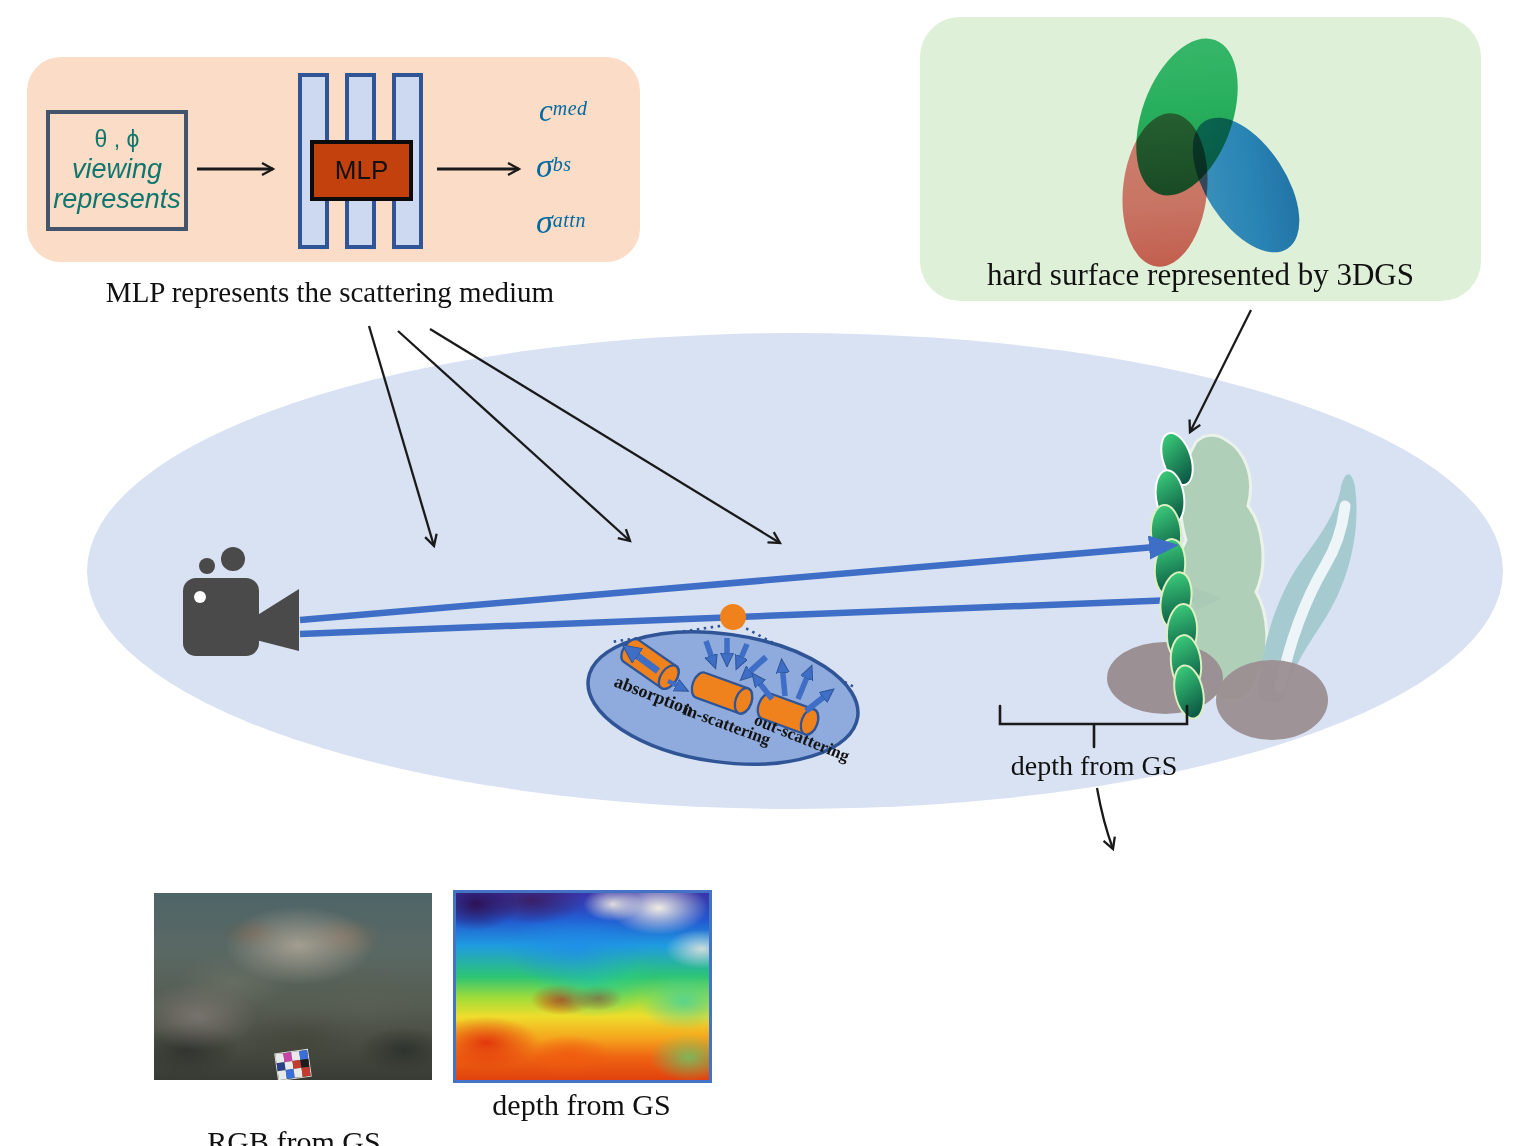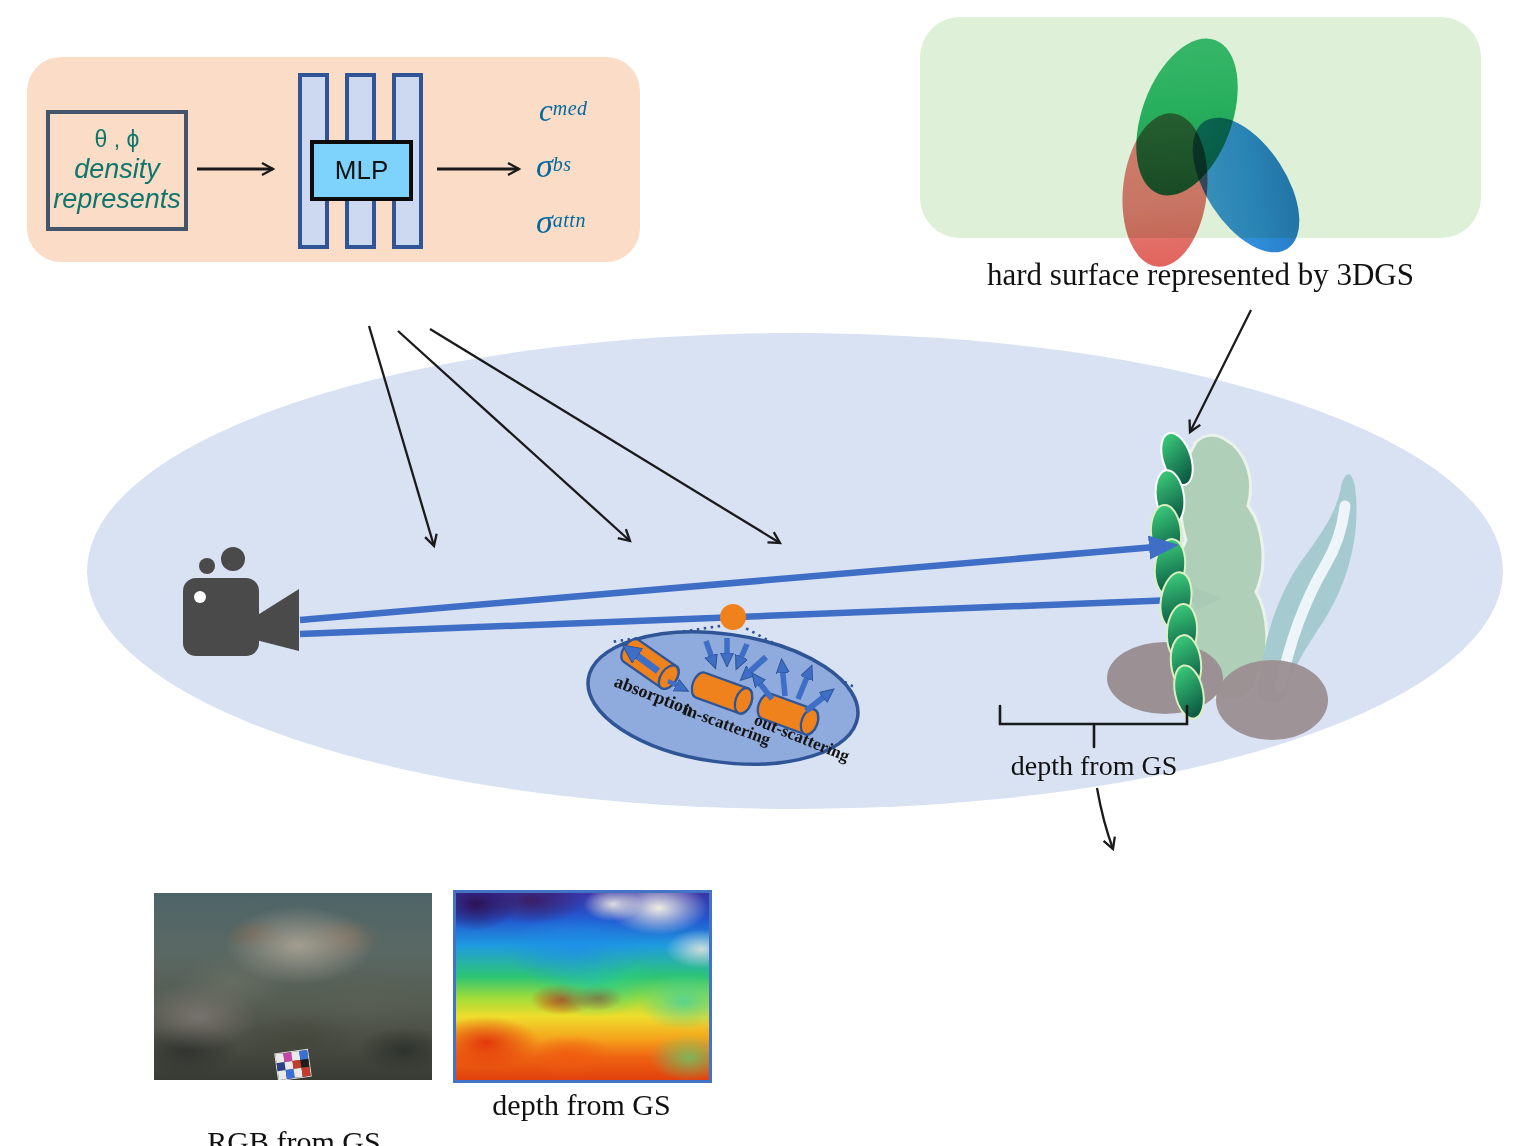--- a/index.html
+++ b/index.html
@@ -6,29 +6,29 @@
   html,body{margin:0;padding:0;background:#ffffff;}
   .stage{position:relative;width:1516px;height:1146px;background:#fff;overflow:hidden;}
   .abs{position:absolute;}
   svg{display:block;}
   
   .mlp-panel{left:27px;top:57px;width:613px;height:205px;background:var(--peach-panel);border-radius:34px;z-index:2;}
   .vd-box{left:19px;top:53px;width:134px;height:113px;border:4px solid var(--slate);display:flex;flex-direction:column;align-items:center;justify-content:center;color:#0f766e;}
   .vd-sym{font-family:"Liberation Sans","DejaVu Sans",sans-serif;font-size:23px;line-height:1.2;}
   .vd-word{font-family:"Liberation Sans","DejaVu Sans",sans-serif;font-style:italic;font-size:27px;line-height:1.12;}
   .mlp-bar{top:16px;width:23px;height:168px;background:var(--bars-fill);border:4px solid var(--blue-dark);}
-  .mlp-label-box{left:283px;top:83px;width:95px;height:53px;background:#7dd3fc;border:4px solid #0c0c0c;display:flex;align-items:center;justify-content:center;
+  .mlp-label-box{left:283px;top:83px;width:95px;height:53px;background:#c2410c;border:4px solid #0c0c0c;display:flex;align-items:center;justify-content:center;
       font-family:"Liberation Sans","DejaVu Sans",sans-serif;font-size:26px;color:#111;}
   .outs{color:#0369a1;font-style:italic;}
   .out-base{font-size:31px;}
   .out-sup{font-size:20px;font-style:italic;vertical-align:super;letter-spacing:0.5px;}
   .caption{color:#111;text-align:center;z-index:2;}
   .mlp-caption{left:60px;top:276px;width:540px;font-size:29px;}
   
-  .gs-panel{left:920px;top:17px;width:561px;height:221px;background:var(--green-panel);border-radius:40px;isolation:isolate;z-index:2;}
+  .gs-panel{left:920px;top:17px;width:561px;height:284px;background:var(--green-panel);border-radius:40px;isolation:isolate;z-index:2;}
   .splat{border-radius:50%;mix-blend-mode:multiply;opacity:0.93;}
   .splat-green{left:222px;top:18px;width:90px;height:164px;background:linear-gradient(155deg,#2fbd72 10%,var(--splat-green) 45%,#0e9c50 90%);transform:rotate(20deg);}
   .splat-red{left:203px;top:96px;width:84px;height:154px;background:linear-gradient(170deg,#ee837b,var(--splat-red) 60%,#dd554d);transform:rotate(6deg);}
   .splat-blue{left:286px;top:92px;width:80px;height:152px;background:linear-gradient(115deg,#3b97de,var(--splat-blue) 55%,#1268b8);transform:rotate(-33deg);}
   .gs-caption{left:10px;top:240px;width:541px;font-size:31px;}
   
   .scene{left:0;top:0;z-index:1;}
   .medium{fill:var(--medium-ellipse);}
   .thin-black{stroke:var(--ink);stroke-width:2.3px;fill:none;}
   .mk-open{stroke:var(--ink);stroke-width:2.3px;fill:none;}
@@ -207,35 +207,36 @@
 
     <circle cx="733" cy="617" r="13" style="fill:var(--orange)"></circle>
 
     <path class="bracket" d="M1000,706 L1000,724 L1187,724 L1187,706 M1094,724 L1094,747"></path>
     <path class="thin-black" d="M1097,788 Q1103,822 1113,849" marker-end="url(#vBlack)"></path>
   </svg>
 
   <div class="abs mlp-panel">
     <div class="abs vd-box">
       <div class="vd-sym">θ , ϕ</div>
-      <div class="vd-word">density</div>
+      <div class="vd-word">viewing</div>
       <div class="vd-word">represents</div>
     </div>
     <div class="abs mlp-bar" style="left:271px"></div>
     <div class="abs mlp-bar" style="left:318px"></div>
     <div class="abs mlp-bar" style="left:365px"></div>
     <div class="abs mlp-label-box">MLP</div>
     <svg class="abs" style="left:0;top:0" width="613" height="205">
       <line class="thin-black" style="stroke-width:3px" x1="170" y1="112" x2="246" y2="112" marker-end="url(#vBlack)"></line>
       <line class="thin-black" style="stroke-width:3px" x1="410" y1="112" x2="492" y2="112" marker-end="url(#vBlack)"></line>
     </svg>
     <div class="abs outs" style="left:512px;top:36px"><span class="out-base">c</span><span class="out-sup">med</span></div>
     <div class="abs outs" style="left:509px;top:90px"><span class="out-base" style="font-size:34px">σ</span><span class="out-sup">bs</span></div>
     <div class="abs outs" style="left:509px;top:146px"><span class="out-base" style="font-size:34px">σ</span><span class="out-sup">attn</span></div>
   </div>
+  <div class="abs caption mlp-caption">MLP represents the scattering medium</div>
 
   <div class="abs gs-panel">
     <div class="abs splat splat-green"></div>
     <div class="abs splat splat-red"></div>
     <div class="abs splat splat-blue"></div>
     <div class="abs caption gs-caption">hard surface represented by 3DGS</div>
   </div>
 
   <div class="abs caption depthgs-label">depth from GS</div>
 

